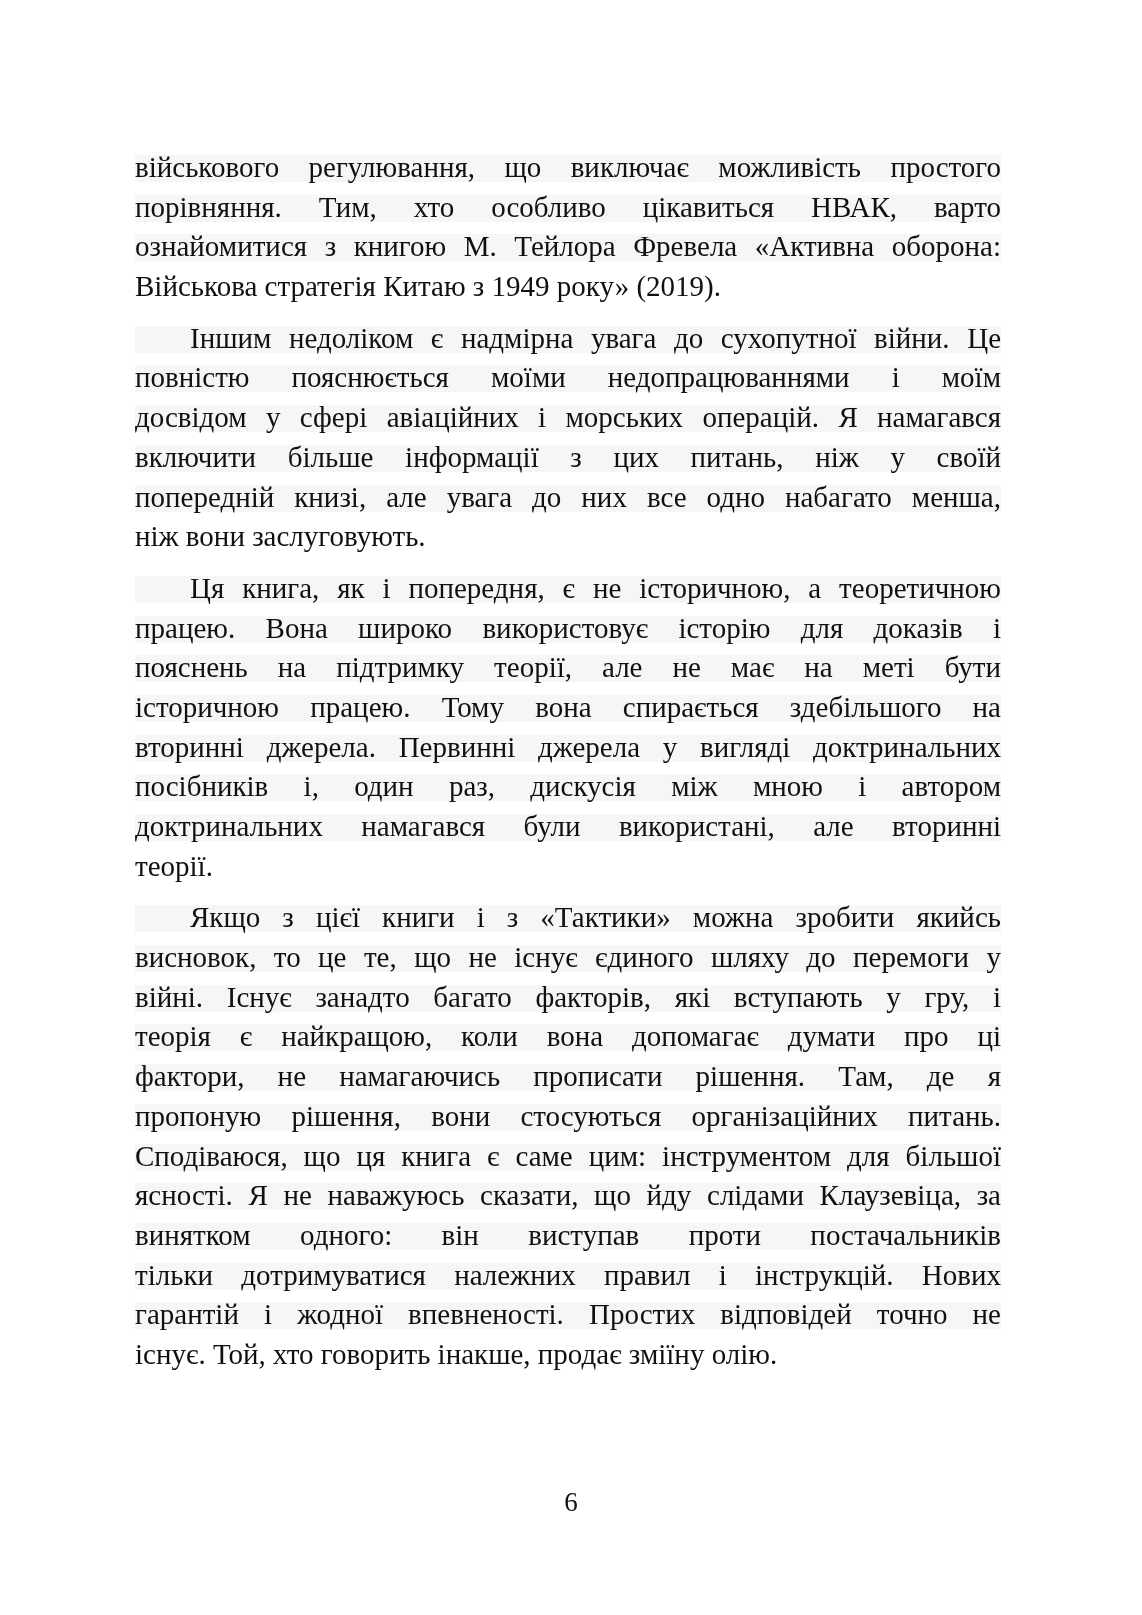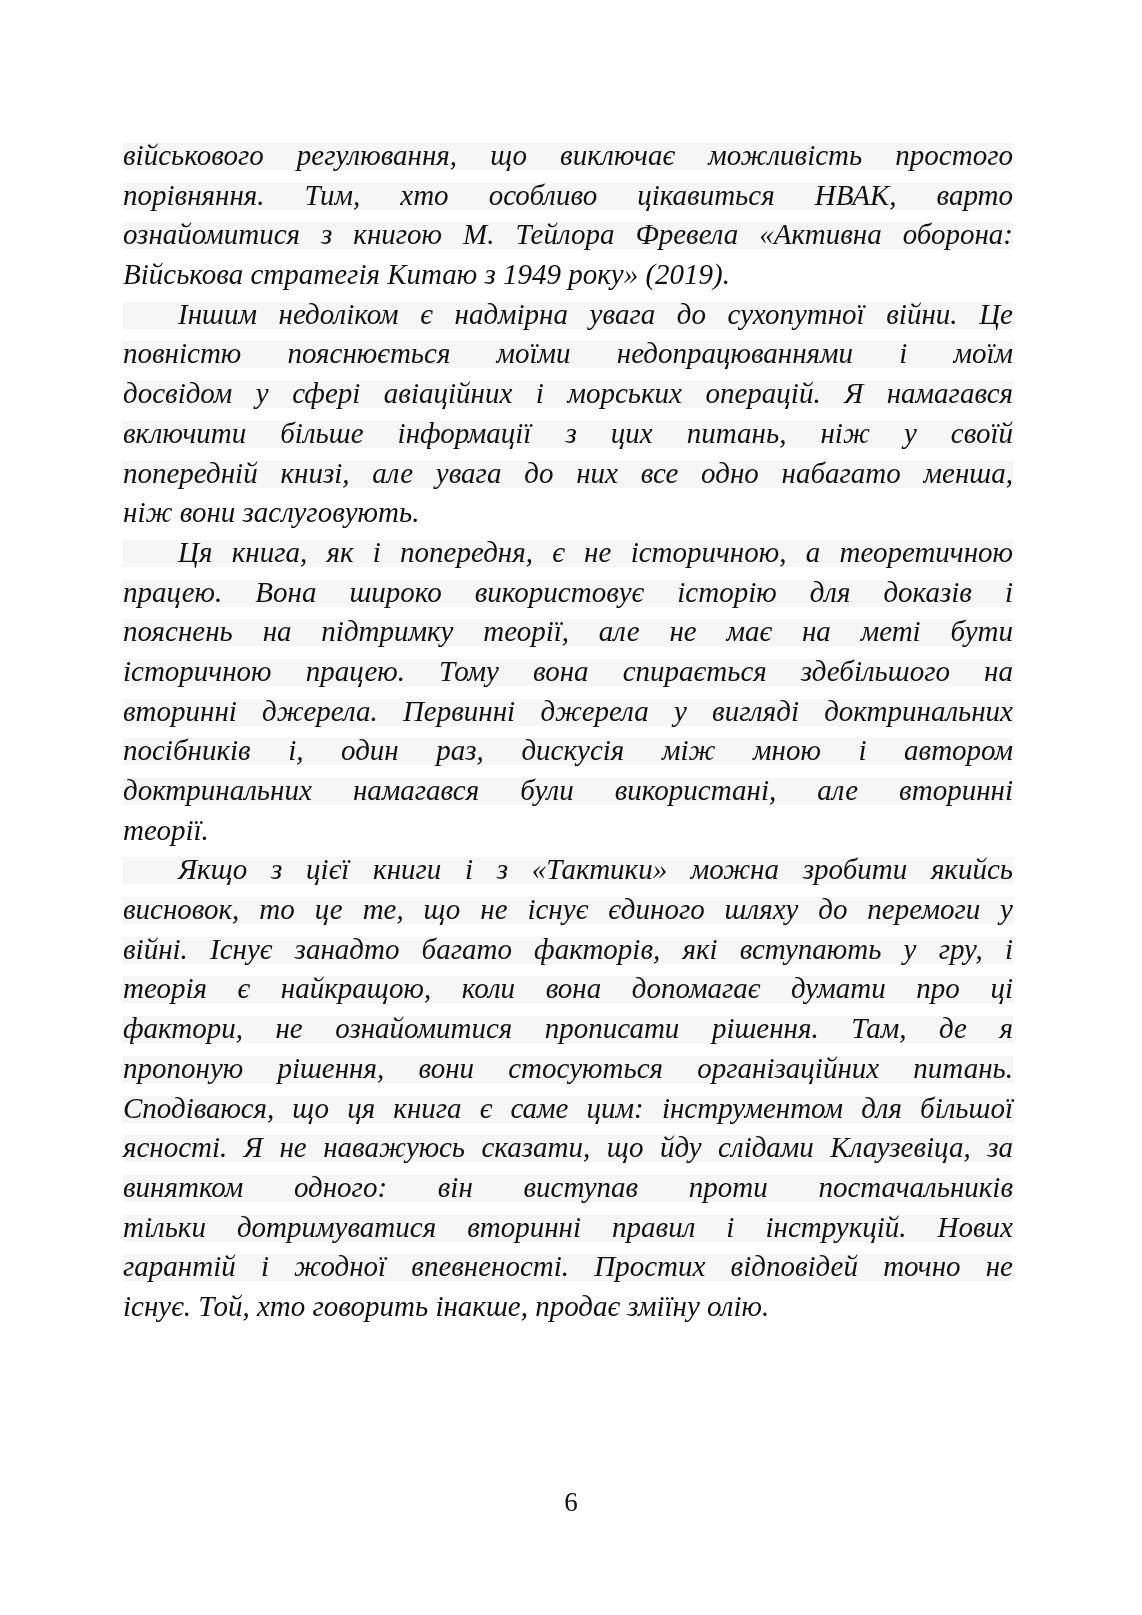--- a/index.html
+++ b/index.html
@@ -17,23 +17,22 @@
     color: #101010;
   }
   .text-block {
     position: absolute;
     left: 123px;
     top: 136px;
     width: 890px;
     font-size: 29px;
   }
   .paragraph {
-    margin: 0;
+    margin: 12px;
     padding: 0;
-    font-style: italic;
   }
   .line {
     height: 39.7px;
     line-height: 39.7px;
     text-align: justify;
     text-align-last: justify;
     text-justify: inter-word;
     white-space: nowrap;
     overflow: visible;
     
@@ -87,24 +86,24 @@
         <div class="line">вторинні джерела. Первинні джерела у вигляді доктринальних</div>
         <div class="line">посібників і, один раз, дискусія між мною і автором</div>
         <div class="line">доктринальних намагався були використані, але вторинні</div>
         <div class="line last">теорії.</div>
       </div>
       <div class="paragraph">
         <div class="line indent">Якщо з цієї книги і з «Тактики» можна зробити якийсь</div>
         <div class="line">висновок, то це те, що не існує єдиного шляху до перемоги у</div>
         <div class="line">війні. Існує занадто багато факторів, які вступають у гру, і</div>
         <div class="line">теорія є найкращою, коли вона допомагає думати про ці</div>
-        <div class="line">фактори, не ознайомитися прописати рішення. Там, де я</div>
+        <div class="line">фактори, не намагаючись прописати рішення. Там, де я</div>
         <div class="line">пропоную рішення, вони стосуються організаційних питань.</div>
         <div class="line">Сподіваюся, що ця книга є саме цим: інструментом для більшої</div>
         <div class="line">ясності. Я не наважуюсь сказати, що йду слідами Клаузевіца, за</div>
         <div class="line">винятком одного: він виступав проти постачальників</div>
-        <div class="line">тільки дотримуватися вторинні правил і інструкцій. Нових</div>
+        <div class="line">тільки дотримуватися належних правил і інструкцій. Нових</div>
         <div class="line">гарантій і жодної впевненості. Простих відповідей точно не</div>
         <div class="line last">існує. Той, хто говорить інакше, продає зміїну олію.</div>
       </div>
     </div>
   <div class="page-number">6</div>
 </div>
 
 </body></html>

